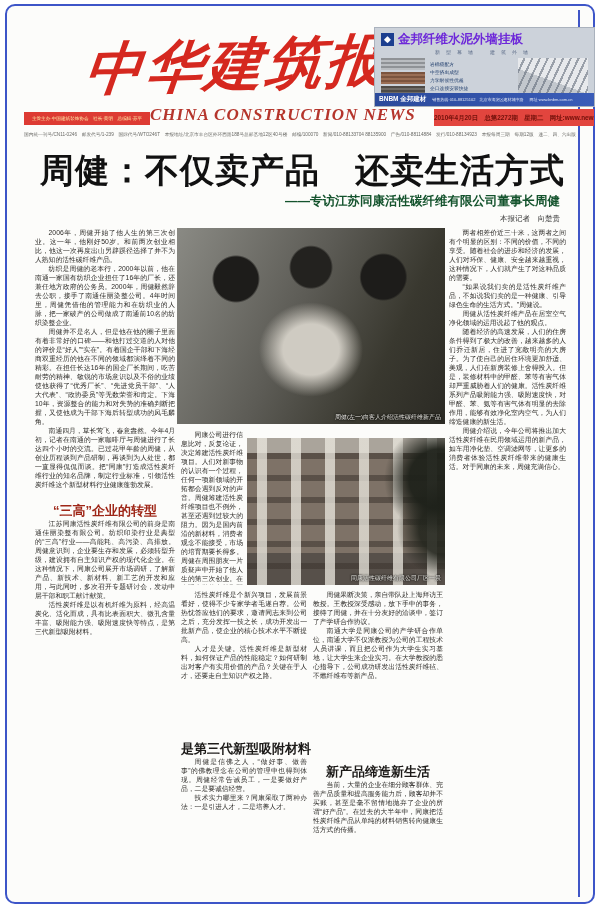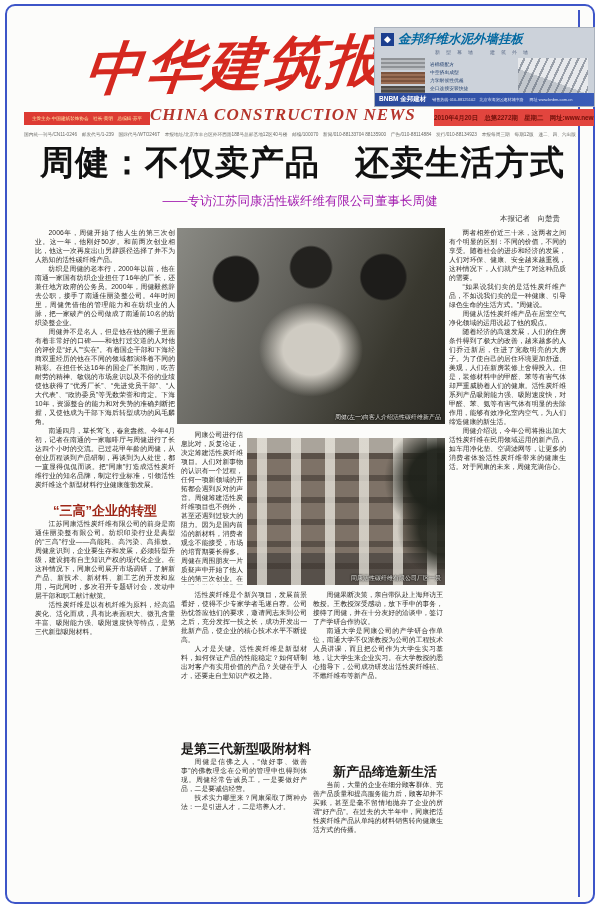--- a/index.html
+++ b/index.html
@@ -22,45 +22,45 @@
            color:#70100a;font-size:6.4px;font-weight:bold;line-height:17px;text-align:center;
            white-space:nowrap;overflow:hidden;}
   .infoline{position:absolute;left:24px;top:131px;width:552px;height:9px;color:#6a6a66;
             font-size:4.7px;white-space:nowrap;overflow:hidden;}
   
   .ad{position:absolute;left:374px;top:27px;width:221px;height:80px;background:#ccd2da;
       border:1px solid #aab2bd;box-sizing:border-box;}
   .ad-head{display:flex;align-items:center;gap:4px;padding:3px 6px 0 6px;}
   .ad-logo{width:13px;height:13px;background:#1c3f8f;color:#fff;font-size:9px;line-height:13px;
            text-align:center;flex:0 0 auto;}
-  .ad-title{color:#0369a1;font-weight:bold;font-size:12.5px;white-space:nowrap;font-style:italic;}
+  .ad-title{color:#6d28d9;font-weight:bold;font-size:12.5px;white-space:nowrap;}
   .ad-tag{color:#5a6a86;font-size:5px;letter-spacing:6px;text-align:center;margin-top:1px;}
   .ad-body{display:flex;gap:5px;padding:3px 6px 0 6px;height:40px;}
   .ad-thumbs{display:flex;flex-direction:column;gap:2px;width:44px;}
   .ad-thumbs div{flex:1;}
   .th1{background:repeating-linear-gradient(0deg,#b9bcc0 0 2px,#8f9296 2px 4px);}
   .th2{background:repeating-linear-gradient(0deg,#9a6e55 0 2px,#7b543f 2px 4px);}
   .th3{background:repeating-linear-gradient(0deg,#6e6a66 0 2px,#4e4a46 2px 4px);}
   .ad-bullets{flex:1;color:#23406f;font-size:4.8px;line-height:8px;padding-top:3px;}
   .ad-building{width:70px;background:
       linear-gradient(200deg,#e7e9ec 0 55%,#c2c7cd 55% 100%);
       position:relative;overflow:hidden;}
   .ad-building:before{content:"";position:absolute;inset:0;
       background:repeating-linear-gradient(115deg,transparent 0 5px,rgba(90,100,115,.55) 5px 7px);}
   .ad-foot{position:absolute;left:0;right:0;bottom:0;height:13px;
       background:linear-gradient(90deg,#2b4a9b,#3a5cb8);display:flex;align-items:center;
       color:#fff;font-size:5.5px;padding:0 4px;gap:6px;box-sizing:border-box;white-space:nowrap;overflow:hidden;}
   .ad-brand{font-weight:bold;font-size:6.5px;}
   .ad-contact{font-size:4px;opacity:.85;}
   
-  .headline{position:absolute;left:40px;top:140px;width:520px;text-align:center;color:#111;
+  .headline{position:absolute;left:40px;top:148px;width:520px;text-align:center;color:#111;
             font-family:"Liberation Serif",serif;font-weight:bold;font-size:34px;
             letter-spacing:1px;white-space:nowrap;}
-  .subhead{position:absolute;left:40px;top:193px;width:520px;text-align:center;color:#a21caf;
-           font-weight:normal;font-size:12.5px;white-space:nowrap;}
+  .subhead{position:absolute;left:40px;top:193px;width:520px;text-align:right;color:#14532d;
+           font-weight:bold;font-size:12.5px;white-space:nowrap;}
   .byline{position:absolute;left:40px;top:214px;width:520px;text-align:right;color:#333;
           font-size:7.5px;}
   
   .col{position:absolute;font-size:6.8px;line-height:9px;text-align:justify;color:#2e2c29;
        overflow:hidden;}
   .col p{margin:0;text-indent:2em;}
   .shead{position:absolute;font-weight:bold;font-size:13px;text-align:center;white-space:nowrap;}
   .shead.red{color:#9e2617;}
   .shead.blk{color:#1c1a18;}
   
@@ -155,21 +155,21 @@
 <div class="shead blk" style="left:181px;top:740px;width:130px;">是第三代新型吸附材料</div>
 <div class="col" style="left:181px;top:757px;width:126px;height:136px;">
   <p>周健是信佛之人，“做好事、做善事”的佛教理念在公司的管理中也得到体现。周健经常告诫员工，一是要做好产品，二是要诚信经营。</p>
   <p>技术实力哪里来？同康采取了两种办法：一是引进人才，二是培养人才。</p>
 </div>
 
 <div class="col" style="left:313px;top:590px;width:130px;height:168px;">
   <p>周健果断决策，亲自带队赴上海拜访王教授。王教授深受感动，放下手中的事务，接待了周健，并在十分友好的洽谈中，签订了产学研合作协议。</p>
   <p>南通大学是同康公司的产学研合作单位，南通大学不仅派教授为公司的工程技术人员讲课，而且把公司作为大学生实习基地，让大学生来企业实习。在大学教授的悉心指导下，公司成功研发出活性炭纤维毡、不燃纤维布等新产品。</p>
 </div>
-<div class="shead blk" style="left:320px;top:763px;width:130px;">新产品缔造新生活</div>
+<div class="shead blk" style="left:313px;top:763px;width:130px;">新产品缔造新生活</div>
 <div class="col" style="left:313px;top:780px;width:130px;height:113px;">
   <p>当前，大量的企业在细分顾客群体、完善产品质量和提高服务能力后，顾客却并不买账，甚至是毫不留情地抛弃了企业的所谓“好产品”。在过去的大半年中，同康把活性炭纤维产品从单纯的材料销售转向健康生活方式的传播。</p>
 </div>
 
 <div class="col" style="left:449px;top:228px;width:117px;height:665px;">
   <p>两者相差价近三十米，这两者之间有个明显的区别：不同的价值，不同的享受。随着社会的进步和经济的发展，人们对环保、健康、安全越来越重视，这种情况下，人们就产生了对这种品质的需要。</p>
   <p>“如果说我们卖的是活性炭纤维产品，不如说我们卖的是一种健康、引导绿色生命的生活方式。”周健说。</p>
   <p>周健从活性炭纤维产品在居室空气净化领域的运用说起了他的观点。</p>
   <p>随着经济的高速发展，人们的住房条件得到了极大的改善，越来越多的人们乔迁新居，住进了宽敞明亮的大房子。为了使自己的居住环境更加舒适、美观，人们在新房装修上舍得投入。但是，装修材料中的甲醛、苯等有害气体却严重威胁着人们的健康。活性炭纤维系列产品吸附能力强、吸附速度快，对甲醛、苯、氨等有害气体有明显的去除作用，能够有效净化室内空气，为人们缔造健康的新生活。</p>
   <p>周健介绍说，今年公司将推出加大活性炭纤维在民用领域运用的新产品，如车用净化垫、空调滤网等，让更多的消费者体验活性炭纤维带来的健康生活。对于同康的未来，周健充满信心。</p>

